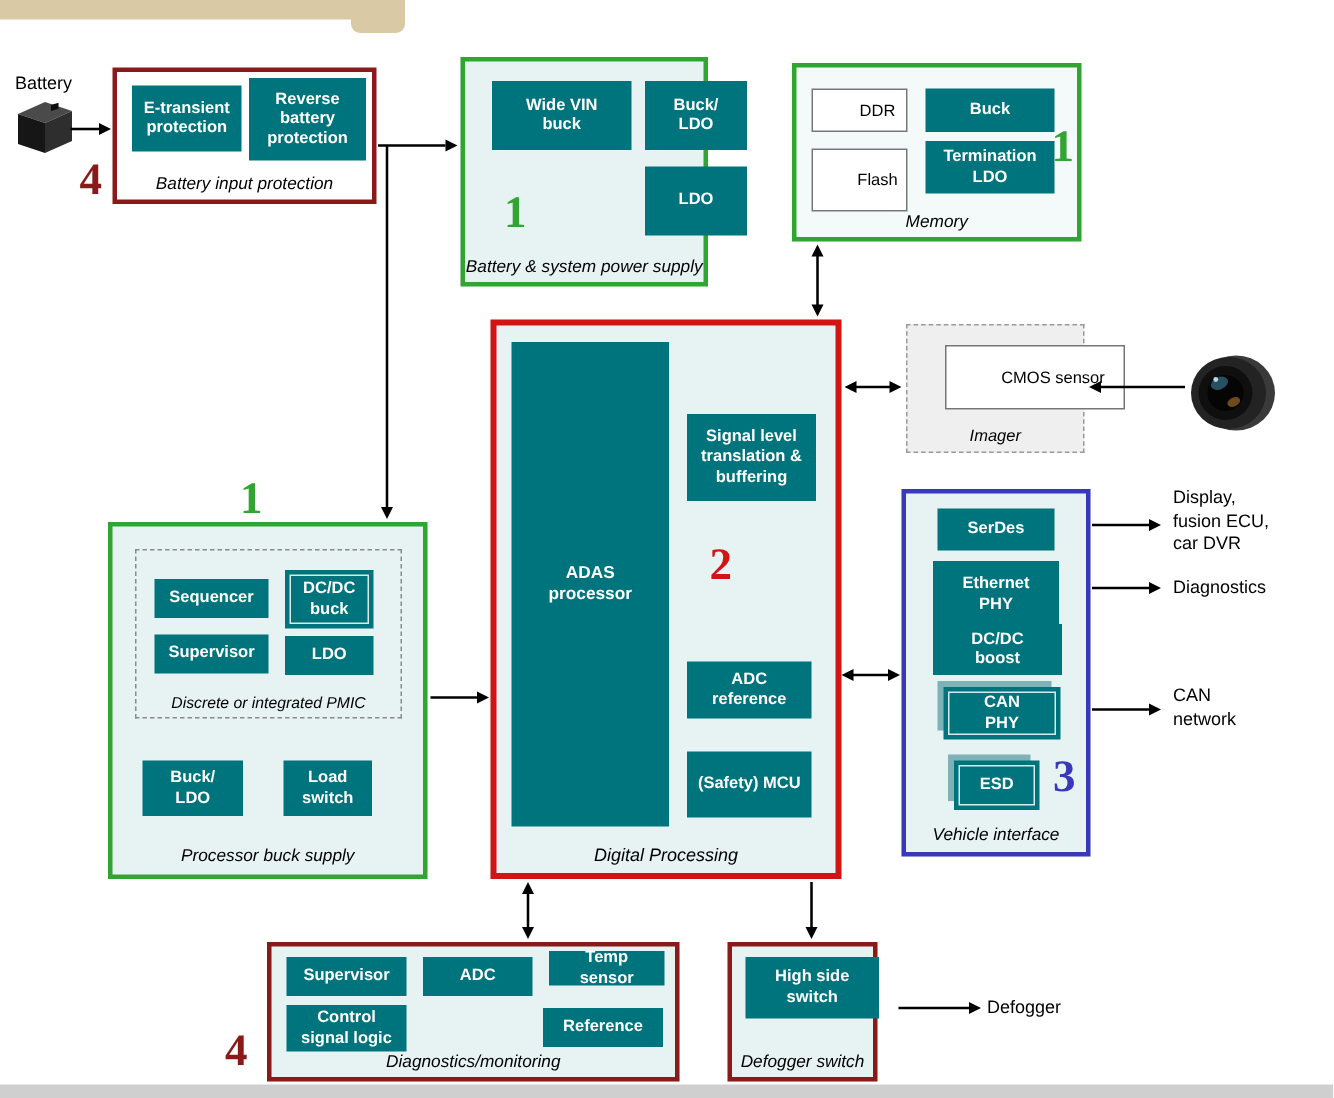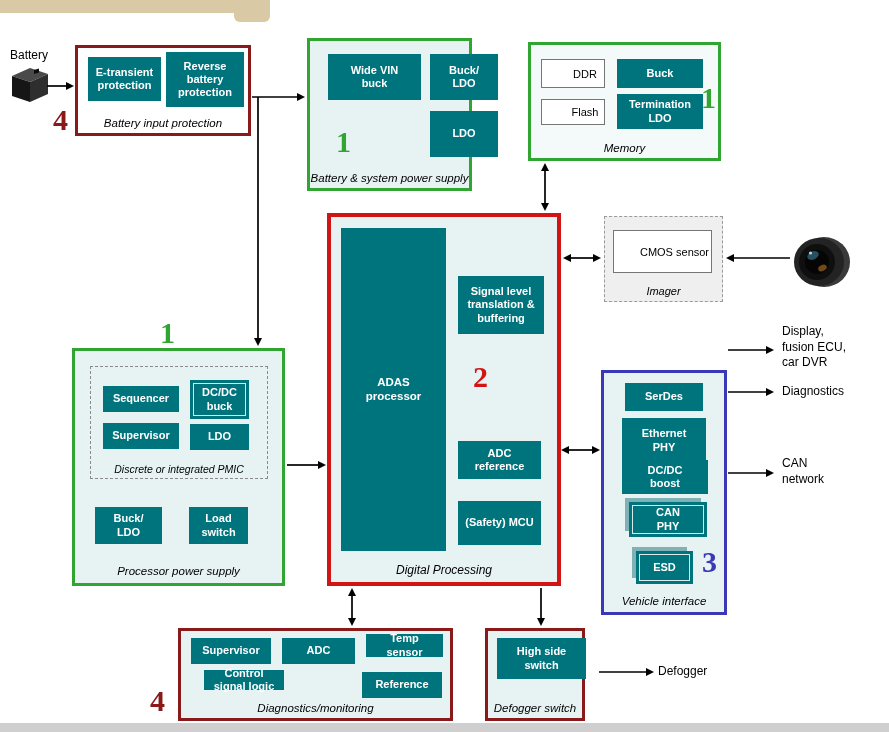--- a/index.html
+++ b/index.html
@@ -4,21 +4,21 @@
 <style>
   * { margin:0; padding:0; box-sizing:border-box; }
   html,body { background:#fff; font-family:"Liberation Sans","DejaVu Sans",sans-serif; }
   #page { position:relative; width:889px; height:732px; background:#ffffff; overflow:hidden; }
 
   .panel { position:absolute; }
   .p-green   { border:3px solid var(--green);    background:var(--panel-fill); }
   .p-red     { border:4px solid var(--red);      background:var(--panel-fill); }
   .p-darkred { border:3px solid var(--dark-red); background:#ffffff; }
   .p-darkred.tinted { background:var(--panel-fill); }
-  .p-blue    { border:3px solid var(--blue);     background:var(--panel-fill);margin-top:44px; }
+  .p-blue    { border:3px solid var(--blue);     background:var(--panel-fill); }
   .p-dashed  { border:1px dashed #9a9a9a;        background:var(--imager-fill); }
 
   .tblock { position:absolute; background:var(--teal); color:#fff; display:flex;
             align-items:center; justify-content:center; text-align:center;
             font-size:11px; font-weight:bold; line-height:1.2; white-space:pre-line; padding:2px; }
   .wblock { position:absolute; background:#fff; border:1px solid #767676; color:#000;
             display:flex; align-items:center; justify-content:center; font-size:11px;padding-left:24px; }
 
   .ptitle { position:absolute; left:0; right:0; bottom:4px; text-align:center;
             font-size:11.5px; color:#000; white-space:nowrap;font-style:italic; }
@@ -73,30 +73,30 @@
 buck</div>
     <div class="tblock" style="left:120px;top:13px;width:68px;height:46px">Buck/
 LDO</div>
     <div class="tblock" style="left:120px;top:70px;width:68px;height:46px">LDO</div>
     <div class="num num-green" style="left:26px;top:86px">1</div>
     <div class="ptitle">Battery &amp; system power supply</div>
   </div>
 
   <div class="panel p-green" style="left:528px;top:42px;width:193px;height:119px;background:#f4fafa">
     <div class="wblock" style="left:10px;top:14px;width:64px;height:29px">DDR</div>
-    <div class="wblock" style="left:10px;top:54px;width:64px;height:26px">Flash</div>
+    <div class="wblock" style="left:10px;top:54px;width:64px;height:42px">Flash</div>
     <div class="tblock" style="left:86px;top:14px;width:86px;height:29px">Buck</div>
     <div class="tblock" style="left:86px;top:49px;width:86px;height:35px">Termination
 LDO</div>
     <div class="num num-green" style="left:170px;top:38px">1</div>
     <div class="ptitle">Memory</div>
   </div>
 
   <div class="panel p-dashed" style="left:604px;top:216px;width:119px;height:86px">
-    <div class="wblock" style="left:8px;top:13px;width:99px;height:43px">CMOS sensor</div>
+    <div class="wblock" style="left:25px;top:13px;width:120px;height:43px">CMOS sensor</div>
     <div class="ptitle" style="font-size:11px">Imager</div>
   </div>
 
   <svg style="position:absolute;left:788px;top:233px" width="64" height="58" viewBox="0 0 64 58">
     <ellipse cx="36" cy="29" rx="26" ry="25" fill="#3a3a3a"></ellipse>
     <ellipse cx="31" cy="29" rx="25" ry="24" fill="#232323"></ellipse>
     <circle cx="29" cy="29" r="18" fill="#0f0f0f"></circle>
     <circle cx="29" cy="29" r="12" fill="#050505"></circle>
     <ellipse cx="25" cy="22.5" rx="6" ry="4" fill="#2e5f74" opacity="0.85" transform="rotate(-25 25 22.5)"></ellipse>
     <ellipse cx="34.5" cy="35" rx="4.5" ry="3" fill="#8a5a20" opacity="0.8" transform="rotate(-25 34.5 35)"></ellipse>
@@ -109,21 +109,21 @@
       <div class="tblock" style="left:12px;top:56px;width:76px;height:26px">Supervisor</div>
       <div class="tblock dbl" style="left:99px;top:13px;width:59px;height:39px">DC/DC
 buck</div>
       <div class="tblock" style="left:99px;top:57px;width:59px;height:26px">LDO</div>
       <div class="ptitle" style="bottom:3px;font-size:10.5px">Discrete or integrated PMIC</div>
     </div>
     <div class="tblock" style="left:20px;top:156px;width:67px;height:37px">Buck/
 LDO</div>
     <div class="tblock" style="left:114px;top:156px;width:59px;height:37px">Load
 switch</div>
-    <div class="ptitle" style="bottom:6px">Processor power supply</div>
+    <div class="ptitle" style="bottom:6px">Processor buck supply</div>
   </div>
   <div class="num num-green" style="left:160px;top:318px">1</div>
 
   <div class="panel p-red" style="left:327px;top:213px;width:234px;height:373px">
     <div class="tblock" style="left:10px;top:11px;width:105px;height:323px;font-size:11.5px">ADAS
 processor</div>
     <div class="tblock" style="left:127px;top:59px;width:86px;height:58px">Signal level
 translation &amp;
 buffering</div>
     <div class="num num-red" style="left:142px;top:145px">2</div>
@@ -144,21 +144,21 @@
     <div class="tblock stacked" style="left:32px;top:178px;width:57px;height:33px">ESD</div>
     <div class="num num-blue" style="left:98px;top:174px">3</div>
     <div class="ptitle" style="bottom:5px">Vehicle interface</div>
   </div>
 
   <div class="panel p-darkred tinted" style="left:178px;top:628px;width:275px;height:93px">
     <div class="tblock" style="left:10px;top:7px;width:80px;height:26px">Supervisor</div>
     <div class="tblock" style="left:101px;top:7px;width:73px;height:26px">ADC</div>
     <div class="tblock" style="left:185px;top:3px;width:77px;height:23px">Temp
 sensor</div>
-    <div class="tblock" style="left:23px;top:39px;width:80px;height:20px">Control
+    <div class="tblock" style="left:10px;top:39px;width:80px;height:31px">Control
 signal logic</div>
     <div class="tblock" style="left:181px;top:41px;width:80px;height:26px">Reference</div>
     <div class="ptitle">Diagnostics/monitoring</div>
   </div>
   <div class="num num-darkred" style="left:150px;top:686px">4</div>
 
   <div class="panel p-darkred tinted" style="left:485px;top:628px;width:100px;height:93px">
     <div class="tblock" style="left:9px;top:7px;width:89px;height:41px">High side
 switch</div>
     <div class="ptitle">Defogger switch</div>

